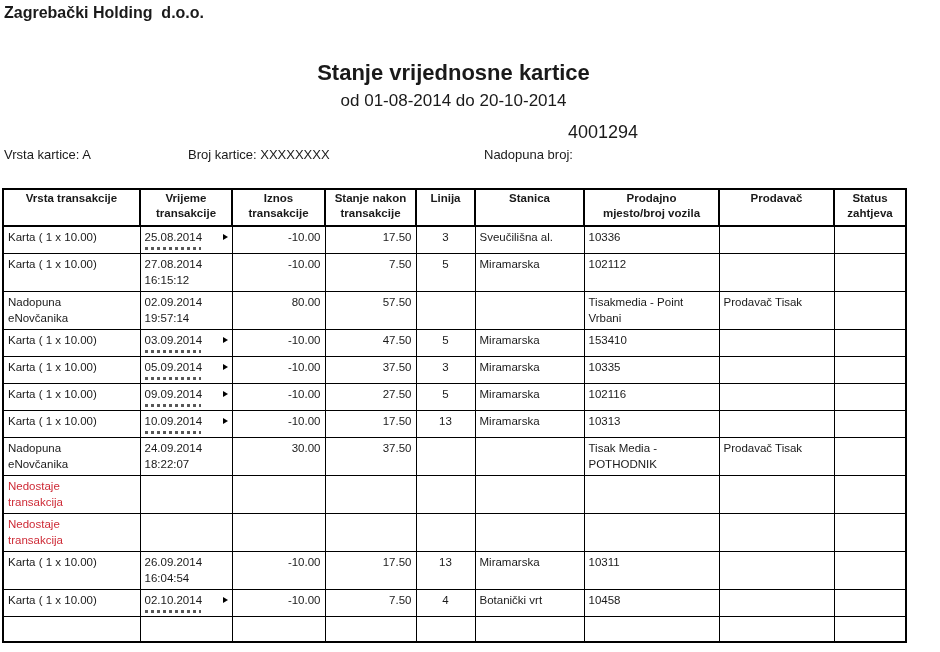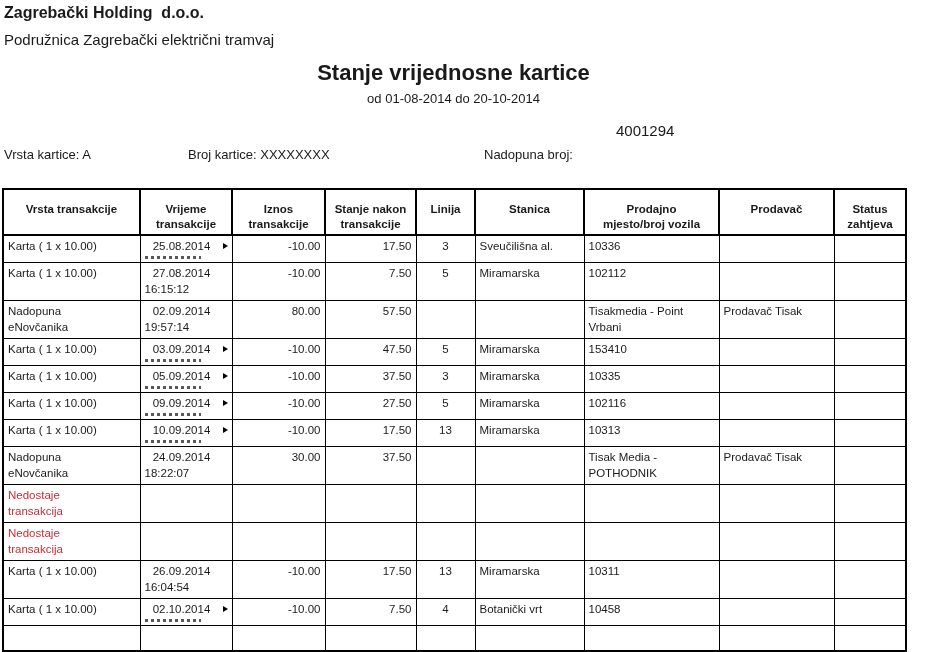--- a/index.html
+++ b/index.html
@@ -18,76 +18,75 @@
   .branch {
     position:absolute; left:4px; top:31px;
     font-size:15px;
   }
   .report-title {
     position:absolute; left:2px; top:60px; width:903px;
     text-align:center; font-size:22px; font-weight:bold;
   }
   .report-range {
     position:absolute; left:2px; top:91px; width:903px;
-    text-align:center; font-size:13px;
+    text-align:center; font-size:17px;
   }
   .card-number-value {
-    position:absolute; left:616px; top:122px; font-size:15px;
+    position:absolute; left:568px; top:122px; font-size:18px;
   }
   .label-card-type  { position:absolute; left:4px;   top:147px; font-size:13px; }
   .label-card-no    { position:absolute; left:188px; top:147px; font-size:13px; }
   .label-serial     { position:absolute; left:484px; top:147px; font-size:13px; }
 
   table.report {
     position:absolute; left:2px; top:188px;
     border-collapse:collapse; table-layout:fixed;
     width:903px;
     font-size:11.5px;
     border:2px solid #000;
   }
   table.report th {
     border:2px solid #000;
     font-weight:bold; text-align:center; vertical-align:top;
-    padding:12px 2px 2px;
+    padding:1px 2px 2px;
     line-height:15px; white-space:pre-line;
     height:37px;
   }
   table.report td {
     border:1px solid #000;
     vertical-align:top;
     padding:2px 4px 3px;
     line-height:16px;
     white-space:pre-line;
     overflow:hidden;
   }
   table.report tbody tr { height:25px; }
   td.col-iznos, td.col-stanje { text-align:right; }
   td.col-linija { text-align:center; }
   .red-text { color:#ce2b37; }
 
-  .date-line { position:relative; padding-right:9px;text-align:center; }
+  .date-line { position:relative; padding-right:9px; }
   .arrow-icon {
     position:absolute; right:0px; top:5px;
     width:0; height:0;
     border-left:5px solid #000;
     border-top:3.5px solid transparent;
     border-bottom:3.5px solid transparent;
   }
   .clip-strip {
     height:3px; width:56px; margin-top:2px; overflow:hidden;
     background:repeating-linear-gradient(90deg,#3a3a3a 0 2.5px,transparent 2.5px 6px);
     opacity:.85;
   }
 </style>
 </head>
 <body>
 
 <div class="doc">
   <div class="company">Zagrebački Holding  d.o.o.</div>
-  <div class="branch">Podružnica Zagrebački električni tramvaj</div>
   <div class="report-title">Stanje vrijednosne kartice</div>
   <div class="report-range">od 01-08-2014 do 20-10-2014</div>
   <div class="card-number-value">4001294</div>
   <div class="label-card-type">Vrsta kartice: A</div>
   <div class="label-card-no">Broj kartice: XXXXXXXX</div>
   <div class="label-serial">Nadopuna broj:</div>
 
   <table class="report">
     <colgroup>
       <col style="width:137px">

